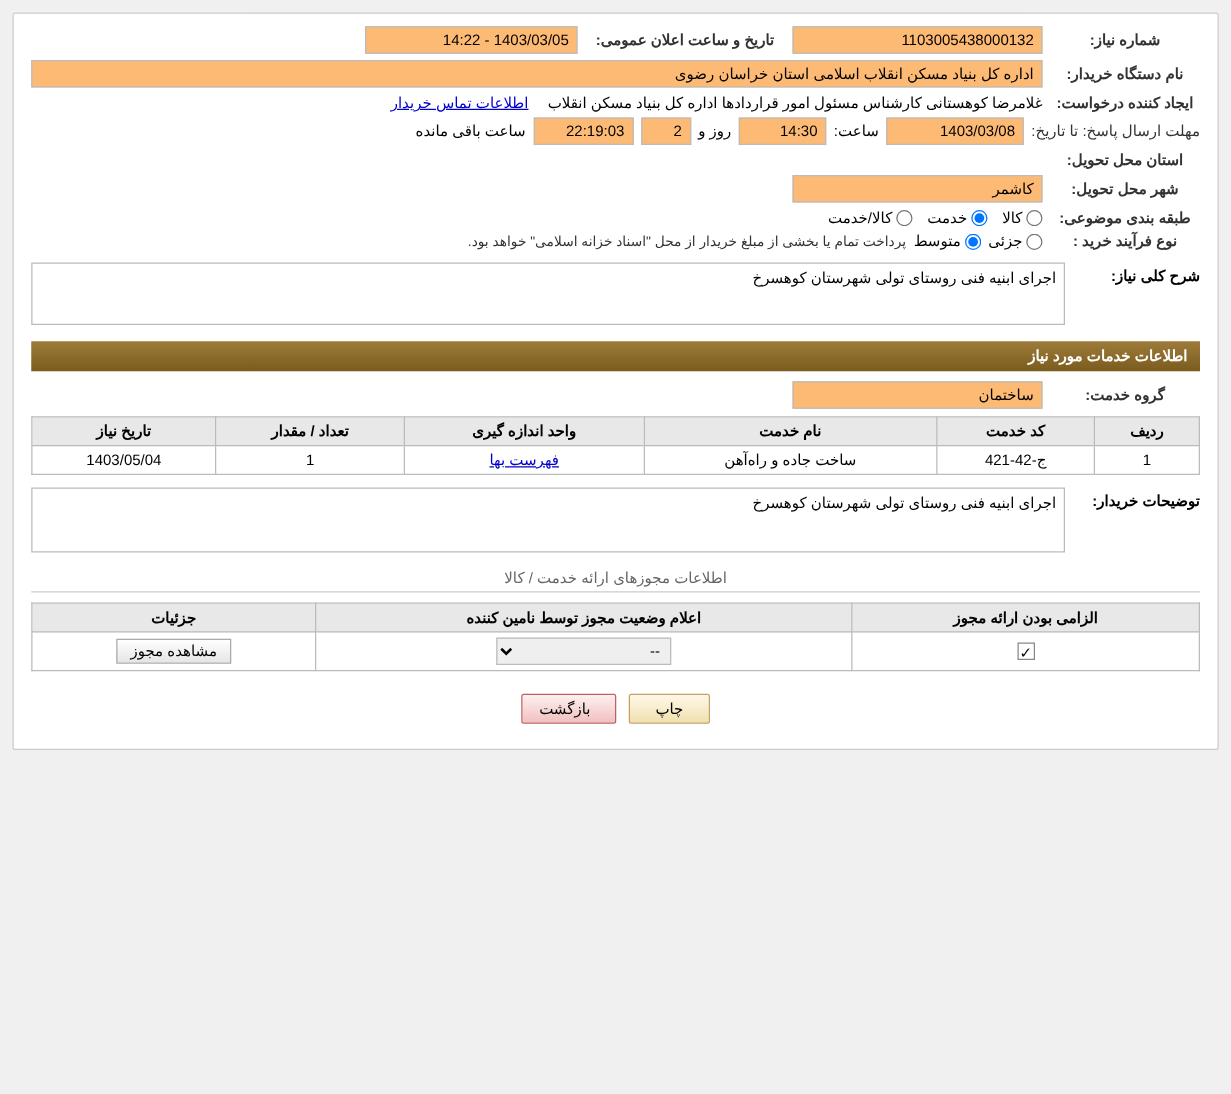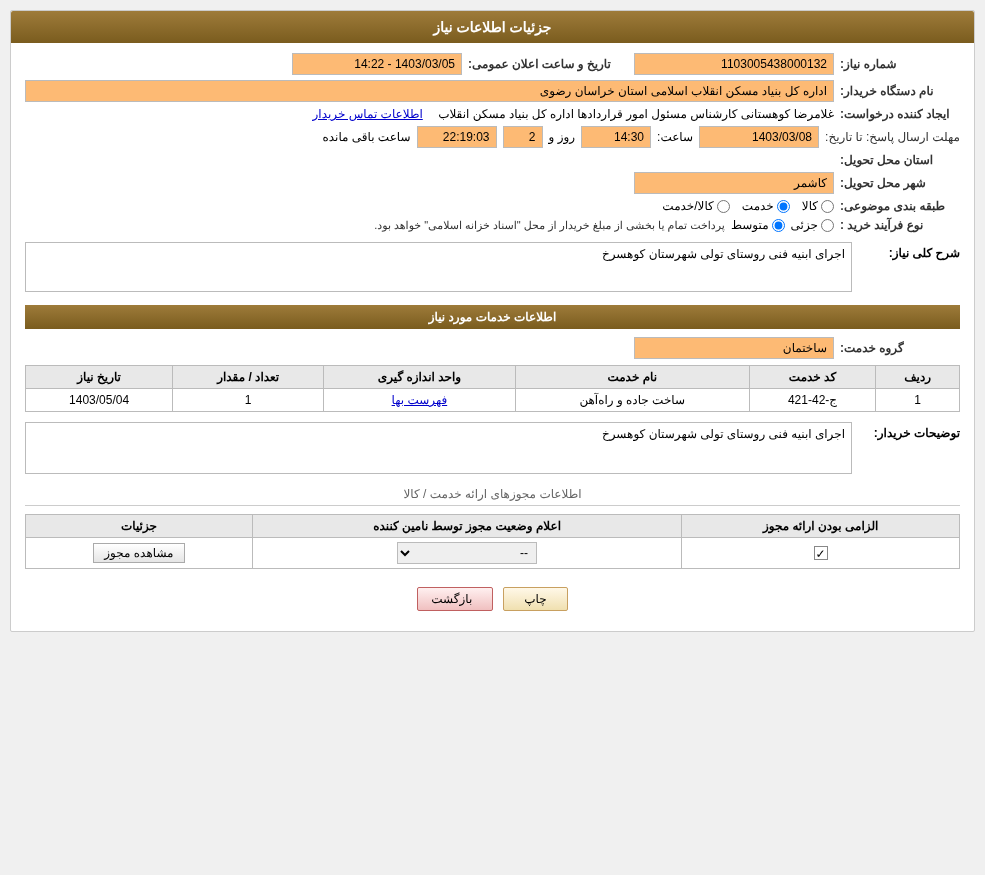--- a/index.html
+++ b/index.html
@@ -28,38 +28,37 @@
       font-size: 14px;
       font-weight: bold;
       border-radius: 2px 2px 0 0;
     }
     .card-body {
       padding: 10px 14px;
     }
     .section-header {
       background: linear-gradient(to bottom, #9e7b3a, #7a5c1e);
       color: #fff;
-      text-align: center;
       padding: 5px 10px;
       font-size: 12px;
       font-weight: bold;
       margin: 10px 0 6px 0;
     }
     .info-row {
       display: flex;
       align-items: center;
       margin-bottom: 5px;
       gap: 6px;
     }
     .label {
       color: #333;
       font-weight: bold;
       white-space: nowrap;
       min-width: 120px;
-      text-align: left;
+      text-align: center;
     }
     .value-box {
       border: 1px solid #bbb;
       background: #fdba74;
       padding: 2px 6px;
       min-height: 22px;
       display: inline-flex;
       align-items: center;
       font-size: 12px;
     }
@@ -231,21 +230,20 @@
       padding-bottom: 4px;
       font-size: 12px;
     }
   </style>
 </head>
 <body>
 
 <div class="page-container">
   <div class="main-card">
 
-    <div class="card-header">جزئیات اطلاعات نیاز</div>
 
     <div class="card-body">
 
       <div class="info-row">
         <span class="label">شماره نیاز:</span>
         <div class="value-box" style="width:200px">1103005438000132</div>
         <span class="label" style="min-width:160px">تاریخ و ساعت اعلان عمومی:</span>
         <div class="value-box" style="width:170px">1403/03/05 - 14:22</div>
       </div>
 
@@ -256,21 +254,21 @@
 
       <div class="info-row">
         <span class="label">ایجاد کننده درخواست:</span>
         <span style="font-size:12px;">غلامرضا کوهستانی کارشناس مسئول امور قراردادها اداره کل بنیاد مسکن انقلاب</span>
         &nbsp;
         <span class="contact-link">اطلاعات تماس خریدار</span>
       </div>
 
       <div class="deadline-row">
         <span class="deadline-label">مهلت ارسال پاسخ: تا تاریخ:</span>
-        <div class="value-box" style="width:120px">1403/03/08</div>
+        <div class="value-box" style="width:110px">1403/03/08</div>
         <span style="font-size:12px;">ساعت:</span>
         <div class="value-box" style="width:70px">14:30</div>
         <span style="font-size:12px;">روز و</span>
         <div class="value-box" style="width:40px">2</div>
         <div class="value-box" style="width:80px">22:19:03</div>
         <span style="font-size:12px;">ساعت باقی مانده</span>
       </div>
 
       <div class="info-row">
         <span class="label">استان محل تحویل:</span>

